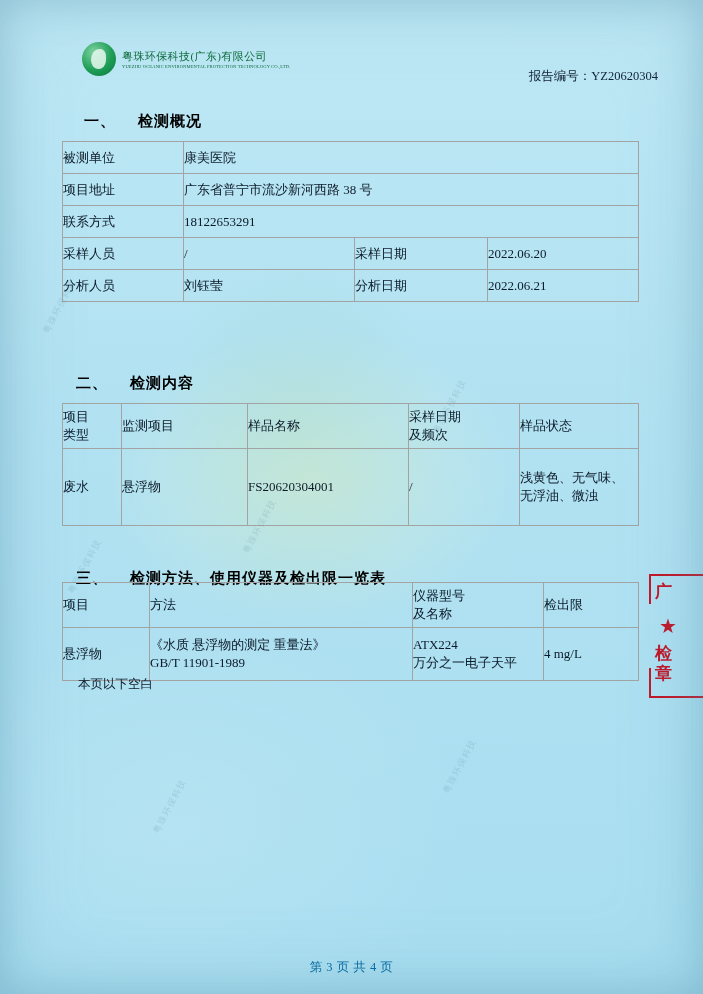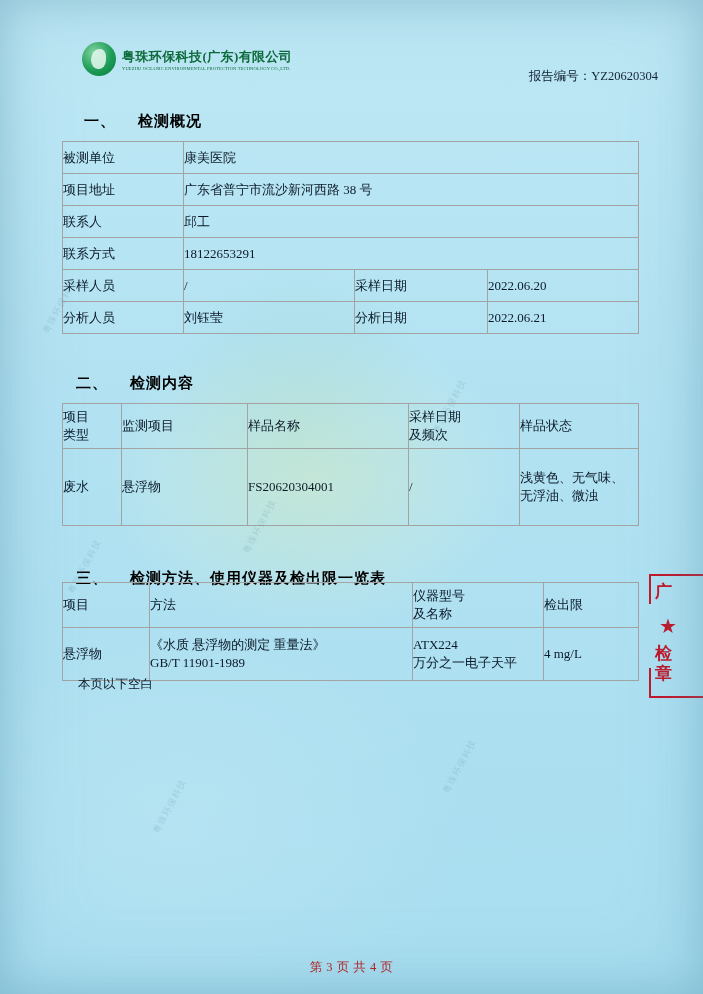--- a/index.html
+++ b/index.html
@@ -74,23 +74,23 @@
     border-radius: 60% 40% 50% 50%;
     background: #eafaf1;
     opacity: 0.85;
   }
   .logo-text {
     display: flex;
     flex-direction: column;
     justify-content: center;
   }
   .logo-cn {
-    font-size: 13px;
+    font-size: 11px;
     color: #0d6b3a;
-    font-weight: bold;
+    font-weight: normal;
     letter-spacing: 0.4px;
     white-space: nowrap;
   }
   .logo-en {
     font-size: 4.6px;
     color: #0d6b3a;
     letter-spacing: 0.1px;
     white-space: nowrap;
     transform: scale(1, 1.05);
     transform-origin: left center;
@@ -139,21 +139,21 @@
     font-size: 12.5px;
     color: #0b1a28;
   }
   .pagenum {
     position: absolute;
     bottom: 18px;
     left: 0;
     right: 0;
     text-align: center;
     font-size: 12.5px;
-    color: #b91c1c;
+    color: #0369a1;
     letter-spacing: 0.5px;
   }
 
   
   .stamp {
     position: absolute;
     right: 2px;
     top: 574px;
     width: 60px;
     height: 130px;
@@ -235,24 +235,20 @@
     <tbody>
         <tr>
       <td style="width:120px;">被测单位</td>
       <td colspan="3">康美医院</td>
     </tr>
     <tr>
       <td>项目地址</td>
       <td colspan="3">广东省普宁市流沙新河西路 38 号</td>
     </tr>
     <tr>
-      <td>联系人</td>
-      <td colspan="3">邱工</td>
-    </tr>
-    <tr>
       <td>联系方式</td>
       <td colspan="3">18122653291</td>
     </tr>
     <tr>
       <td>采样人员</td>
       <td style="width:170px;">/</td>
       <td style="width:132px;">采样日期</td>
       <td>2022.06.20</td>
     </tr>
     <tr>

